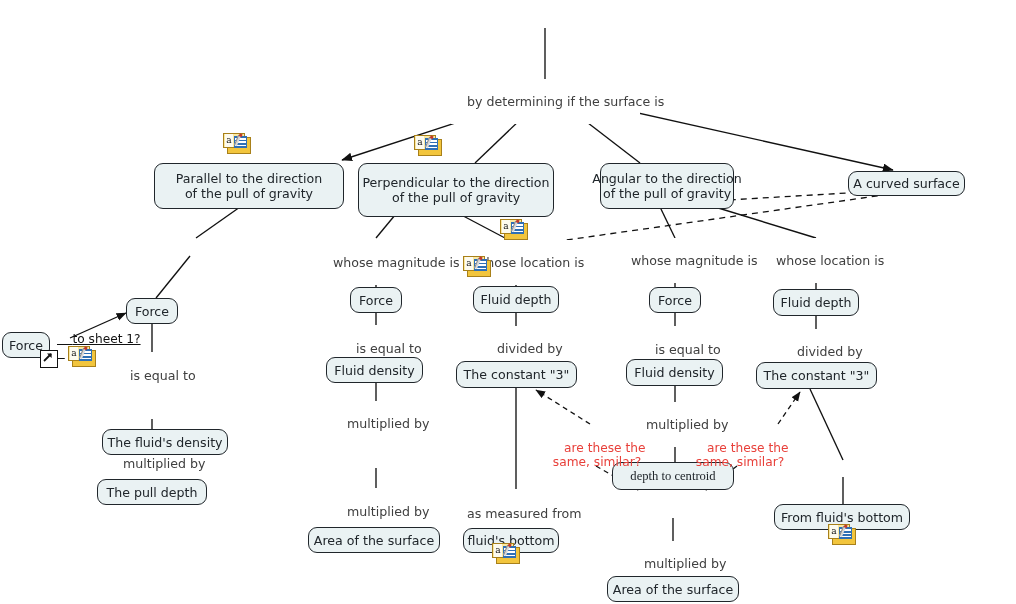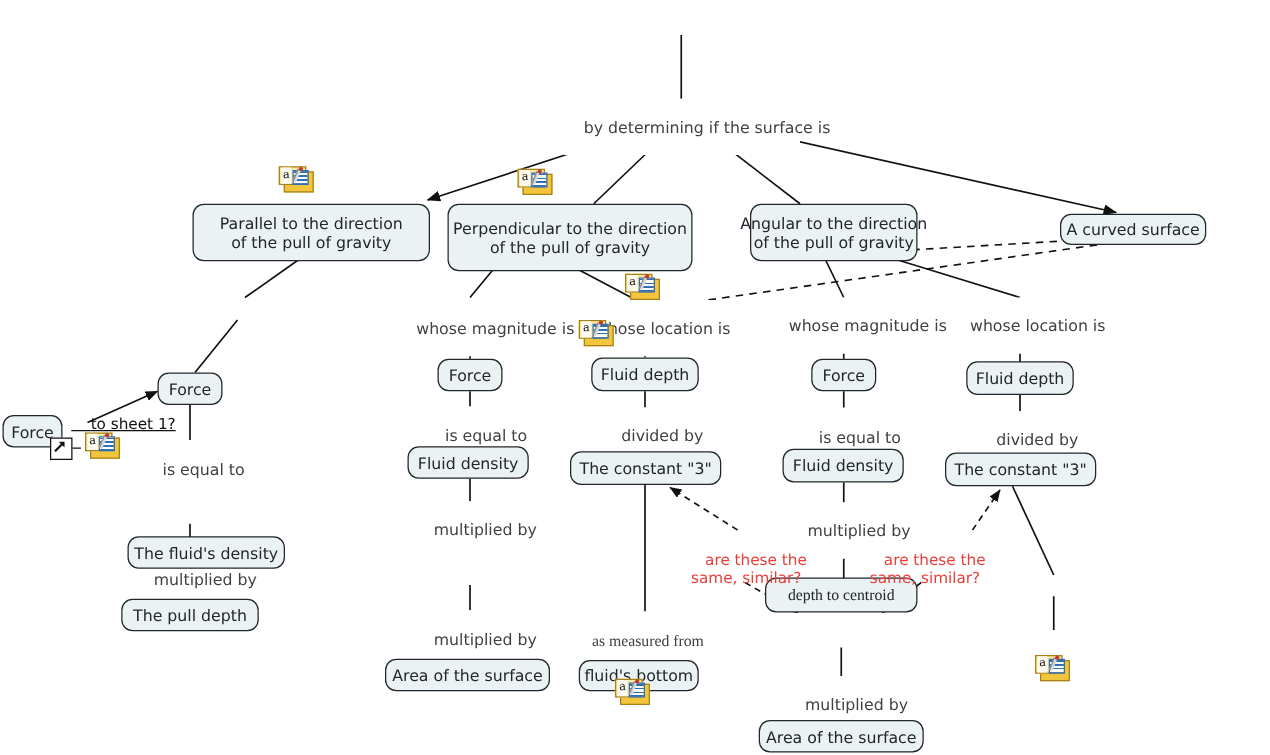--- a/index.html
+++ b/index.html
@@ -293,20 +293,23 @@
   </div>
 
   <div class="node" style="left:773px; top:289px; width:86px; height:27px;">
     <span>Fluid depth</span>
   </div>
 
   <div class="node" style="left:756px; top:362px; width:121px; height:27px;">
     <span>The constant "3"</span>
   </div>
 
+  <div class="node" style="left:774px; top:504px; width:136px; height:26px;">
+    <span>From fluid's bottom</span>
+  </div>
 
   <div class="linklabel" style="left:451px; top:79px; width:189px;">
     <span>by determining if the surface is</span>
   </div>
 
 
   <div class="linklabel" style="left:114px; top:353px; width:76px;">
     <span>is equal to</span>
   </div>
 
@@ -331,21 +334,21 @@
   </div>
 
   <div class="linklabel" style="left:460px; top:240px; width:112px;">
     <span>whose location is</span>
   </div>
 
   <div class="linklabel" style="left:481px; top:326px; width:70px;">
     <span>divided by</span>
   </div>
 
-  <div class="linklabel" style="left:451px; top:491px; width:122px;font-family:Liberation Serif, serif;">
+  <div class="linklabel" style="left:451px; top:491px; width:122px;">
     <span>as measured from</span>
   </div>
 
   <div class="linklabel" style="left:615px; top:238px; width:122px;">
     <span>whose magnitude is</span>
   </div>
 
   <div class="linklabel" style="left:639px; top:327px; width:73px;">
     <span>is equal to</span>
   </div>

